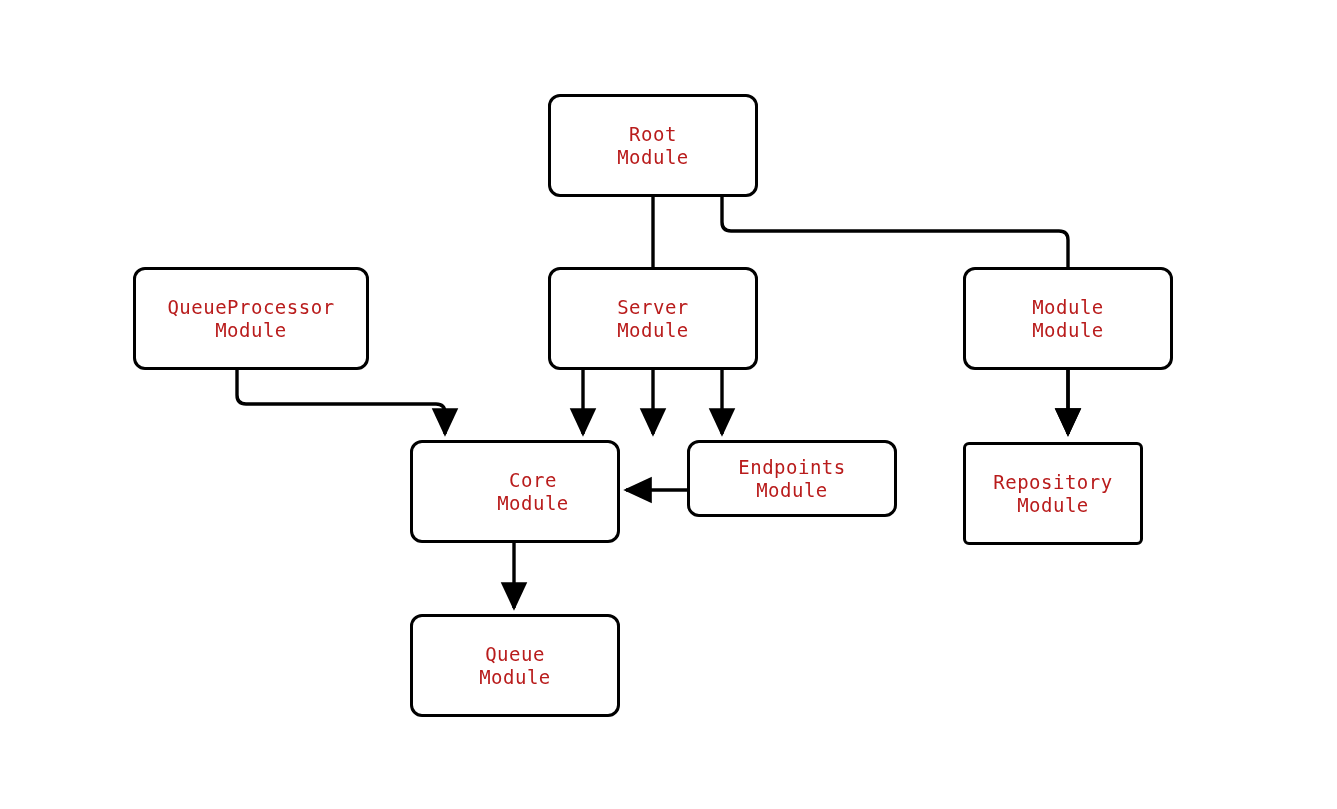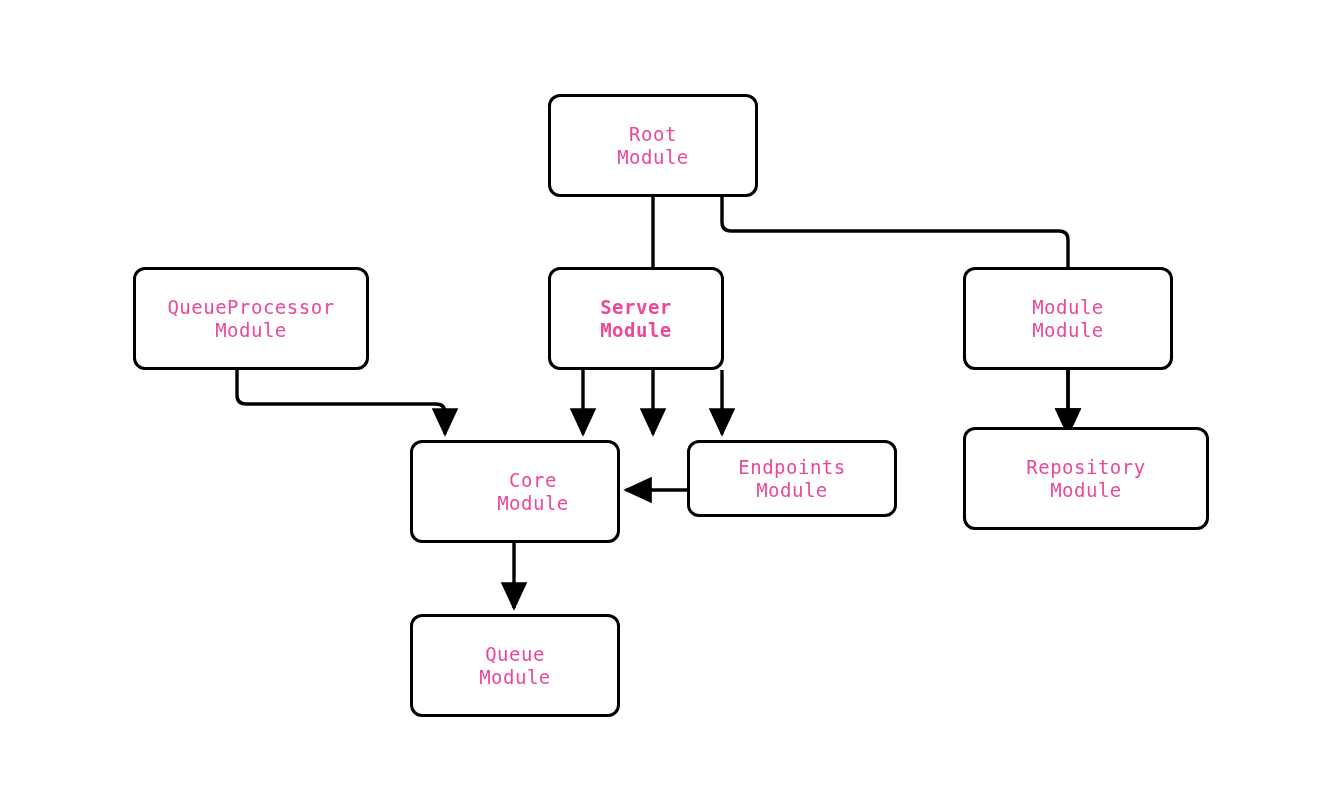--- a/index.html
+++ b/index.html
@@ -34,21 +34,21 @@
     border-radius: 12px;
     display: flex;
     flex-direction: column;
     align-items: center;
     justify-content: center;
     z-index: 2;
   }
   .node-line {
     font-size: 19px;
     line-height: 23px;
-    color: #ec4899;
+    color: #b91c1c;
     letter-spacing: 0.5px;
     white-space: nowrap;
     text-align: center;
   }
 </style>
 </head>
 <body>
 
 <div id="diagram-canvas" style="background: rgb(255, 255, 255);">
 
@@ -82,41 +82,41 @@
   <div class="node" style="left: 548px; top: 94px; width: 210px; height: 103px; border-color: rgb(0, 0, 0);">
     <span class="node-line">Root</span>
     <span class="node-line">Module</span>
   </div>
 
   <div class="node" style="left: 133px; top: 267px; width: 236px; height: 103px; border-color: rgb(0, 0, 0);">
     <span class="node-line">QueueProcessor</span>
     <span class="node-line">Module</span>
   </div>
 
-  <div class="node" style="left: 548px; top: 267px; width: 176px; height: 103px; border-color: rgb(0, 0, 0); font-weight: bold;">
+  <div class="node" style="left: 548px; top: 267px; width: 210px; height: 103px; border-color: rgb(0, 0, 0);">
     <span class="node-line">Server</span>
     <span class="node-line">Module</span>
   </div>
 
   <div class="node" style="left: 963px; top: 267px; width: 210px; height: 103px; border-color: rgb(0, 0, 0);">
     <span class="node-line">Module</span>
     <span class="node-line">Module</span>
   </div>
 
   <div class="node" style="left: 410px; top: 440px; width: 210px; height: 103px; border-color: rgb(0, 0, 0); padding-left: 36px;">
     <span class="node-line">Core</span>
     <span class="node-line">Module</span>
   </div>
 
   <div class="node" style="left: 687px; top: 440px; width: 210px; height: 77px; border-color: rgb(0, 0, 0);">
     <span class="node-line">Endpoints</span>
     <span class="node-line">Module</span>
   </div>
 
-  <div class="node" style="left: 963px; top: 427px; width: 246px; height: 103px; border-color: rgb(0, 0, 0);">
+  <div class="node" style="left: 963px; top: 442px; width: 180px; height: 103px; border-color: rgb(0, 0, 0); border-radius: 6px;">
     <span class="node-line">Repository</span>
     <span class="node-line">Module</span>
   </div>
 
   <div class="node" style="left: 410px; top: 614px; width: 210px; height: 103px; border-color: rgb(0, 0, 0);">
     <span class="node-line">Queue</span>
     <span class="node-line">Module</span>
   </div>
 
 </div>

